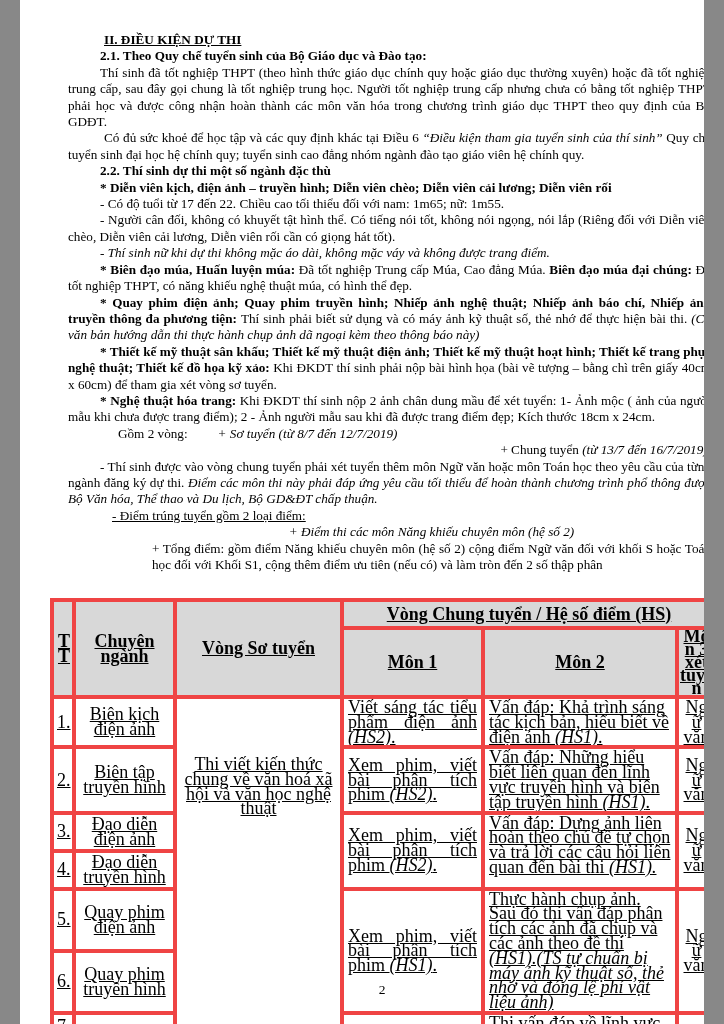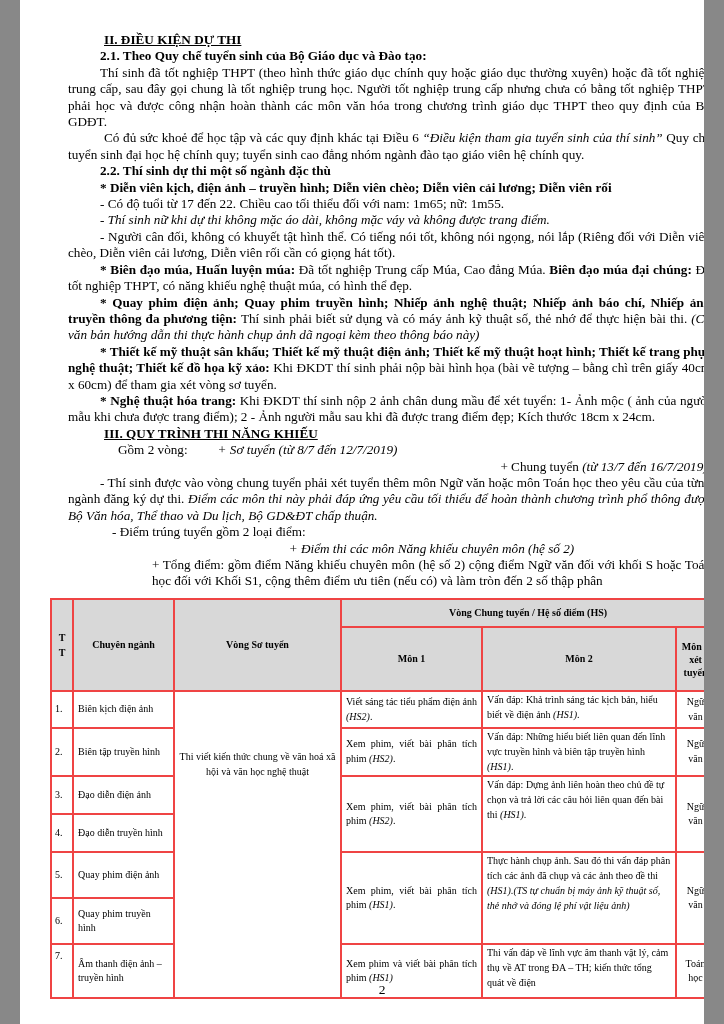--- a/index.html
+++ b/index.html
@@ -21,52 +21,53 @@
     position:absolute;left:48px;top:32px;width:643px;
   }
   .content p{
     margin:0;
     font-size:13.2px;
     line-height:16.4px;
     text-align:justify;
   }
   p.ind{text-indent:32px;}
   p.ind36{text-indent:36px;}
-  p.ind44{text-indent:44px;}
+  p.ind44{text-indent:44px;text-decoration:underline;}
   p.ml50{margin-left:50px;text-align:left;}
   p.ml134{margin-left:134px;text-align:right;}
   p.ml84{margin-left:84px;text-align:center;font-style:italic;}
   p.ml84j{margin-left:84px;text-align:justify;}
   .b{font-weight:bold;}
   .i{font-style:italic;}
   .u{text-decoration:underline;}
   table.doc-table{
     position:absolute;
     left:30px;top:598px;
     width:664px;
     border-collapse:collapse;
     table-layout:fixed;
   }
   .doc-table td{
-    border:2px solid #ef4444;
+    border:4px solid #ef4444;
     padding:1px 4px;
-    font-size:10px;
+    font-size:18px;
     line-height:14.8px;
     vertical-align:middle;
     overflow:hidden;
+    text-decoration:underline;
   }
   .doc-table thead td{
     background:var(--table-header-bg,#d8d8d8);
     font-weight:bold;
     text-align:center;
     vertical-align:middle;
   }
   td.m3h{line-height:13px;padding:0 1px;overflow-wrap:anywhere;}
   td.cell-tt{padding-left:3px;padding-right:1px;vertical-align:middle;text-align:left;}
-  td.cell-nganh{vertical-align:middle;text-align:left;}
+  td.cell-nganh{vertical-align:middle;text-align:center;}
   td.cell-st{text-align:center;vertical-align:top;padding-top:58px;}
   td.cell-m1{text-align:justify;vertical-align:middle;}
   td.cell-m2{text-align:left;vertical-align:top;}
   td.cell-m3{text-align:center;vertical-align:middle;overflow-wrap:anywhere;}
   .pageno{
     position:absolute;left:0;width:724px;top:982px;
     text-align:center;font-size:13.5px;
   }
 </style>
 </head>
@@ -75,27 +76,26 @@
 <div class="page">
 
   <div class="content">
     <p class="ind36"><span class="b u">II. ĐIỀU KIỆN DỰ THI</span></p>
     <p class="ind"><span class="b">2.1. Theo Quy chế tuyển sinh của Bộ Giáo dục và Đào tạo:</span></p>
     <p class="ind"><span>Thí sinh đã tốt nghiệp THPT (theo hình thức giáo dục chính quy hoặc giáo dục thường xuyên) hoặc đã tốt nghiệp trung cấp, sau đây gọi chung là tốt nghiệp trung học. Người tốt nghiệp trung cấp nhưng chưa có bằng tốt nghiệp THPT phải học và được công nhận hoàn thành các môn văn hóa trong chương trình giáo dục THPT theo quy định của Bộ GDĐT.</span></p>
     <p class="ind36"><span>Có đủ sức khoẻ để học tập và các quy định khác tại Điều 6 </span><span class="i">“Điều kiện tham gia tuyển sinh của thí sinh”</span><span> Quy chế tuyển sinh đại học hệ chính quy; tuyển sinh cao đẳng nhóm ngành đào tạo giáo viên hệ chính quy.</span></p>
     <p class="ind"><span class="b">2.2. Thí sinh dự thi một số ngành đặc thù</span></p>
     <p class="ind"><span class="b">* Diễn viên kịch, điện ảnh – truyền hình; Diễn viên chèo; Diễn viên cải lương; Diễn viên rối</span></p>
     <p class="ind"><span>- Có độ tuổi từ 17 đến 22. Chiều cao tối thiểu đối với nam: 1m65; nữ: 1m55.</span></p>
+    <p class="ind"><span>- Người cân đối, không có khuyết tật hình thể. Có tiếng nói tốt, không nói ngọng, nói lắp (Riêng đối với Diễn viên chèo, Diễn viên cải lương, Diễn viên rối cần có giọng hát tốt).</span></p>
     <p class="ind"><span class="i">- Thí sinh nữ khi dự thi không mặc áo dài, không mặc váy và không được trang điểm.</span></p>
-    <p class="ind"><span>- Người cân đối, không có khuyết tật hình thể. Có tiếng nói tốt, không nói ngọng, nói lắp (Riêng đối với Diễn viên chèo, Diễn viên cải lương, Diễn viên rối cần có giọng hát tốt).</span></p>
     <p class="ind"><span class="b">* Biên đạo múa, Huấn luyện múa: </span><span>Đã tốt nghiệp Trung cấp Múa, Cao đẳng Múa. </span><span class="b">Biên đạo múa đại chúng:</span><span> Đã tốt nghiệp THPT, có năng khiếu nghệ thuật múa, có hình thể đẹp.</span></p>
     <p class="ind"><span class="b">* Quay phim điện ảnh; Quay phim truyền hình; Nhiếp ảnh nghệ thuật; Nhiếp ảnh báo chí, Nhiếp ảnh truyền thông đa phương tiện: </span><span>Thí sinh phải biết sử dụng và có máy ảnh kỹ thuật số, thẻ nhớ để thực hiện bài thi. </span><span class="i">(Có văn bản hướng dẫn thi thực hành chụp ảnh dã ngoại kèm theo thông báo này)</span></p>
     <p class="ind"><span class="b">* Thiết kế mỹ thuật sân khấu; Thiết kế mỹ thuật điện ảnh; Thiết kế mỹ thuật hoạt hình;  Thiết kế trang phục nghệ thuật; Thiết kế đồ họa kỹ xảo: </span><span>Khi ĐKDT thí sinh phải nộp bài hình họa (bài vẽ tượng – bằng chì trên giấy 40cm x 60cm) để tham gia xét vòng sơ tuyển.</span></p>
     <p class="ind"><span class="b">* Nghệ thuật hóa trang: </span><span> Khi ĐKDT thí sinh nộp 2 ảnh chân dung mầu để xét tuyển: 1- Ảnh mộc ( ảnh của người mẫu khi chưa được trang điểm); 2 - Ảnh người mẫu sau khi đã được trang điểm đẹp; Kích thước 18cm x 24cm.</span></p>
-    <p class="ind36"><span class="b u">III. QUY TRÌNH THI NĂNG KHIẾU</span></p>
     <p class="ml50"><span>Gồm 2 vòng:</span><span style="padding-left: 30px; font-style: italic;">+ Sơ tuyển </span><span class="i">(từ 8/7 đến 12/7/2019)</span></p>
     <p class="ml134"><span>+ Chung tuyển </span><span class="i">(từ 13/7 đến 16/7/2019).</span></p>
     <p class="ind"><span>- Thí sinh được vào vòng chung tuyển phải xét tuyển thêm môn Ngữ văn hoặc môn Toán học theo yêu cầu của từng ngành đăng ký dự thi. </span><span class="i">Điểm các môn thi này phải đáp ứng yêu cầu tối thiểu để hoàn thành chương trình phổ thông được Bộ Văn hóa, Thể thao và Du lịch, Bộ GD&amp;ĐT chấp thuận.</span></p>
     <p class="ind44"><span>- Điểm trúng tuyển gồm 2 loại điểm:</span></p>
     <p class="ml84"><span>+ Điểm thi các môn Năng khiếu chuyên môn (hệ số 2)</span></p>
     <p class="ml84j"><span>+ Tổng điểm: gồm điểm Năng khiếu chuyên môn (hệ số 2) cộng điểm Ngữ văn đối với khối S hoặc Toán học đối với Khối S1, cộng thêm điểm ưu tiên (nếu có) và làm tròn đến 2 số thập phân</span></p>
   </div>
 
   <table class="doc-table">
     <colgroup>

